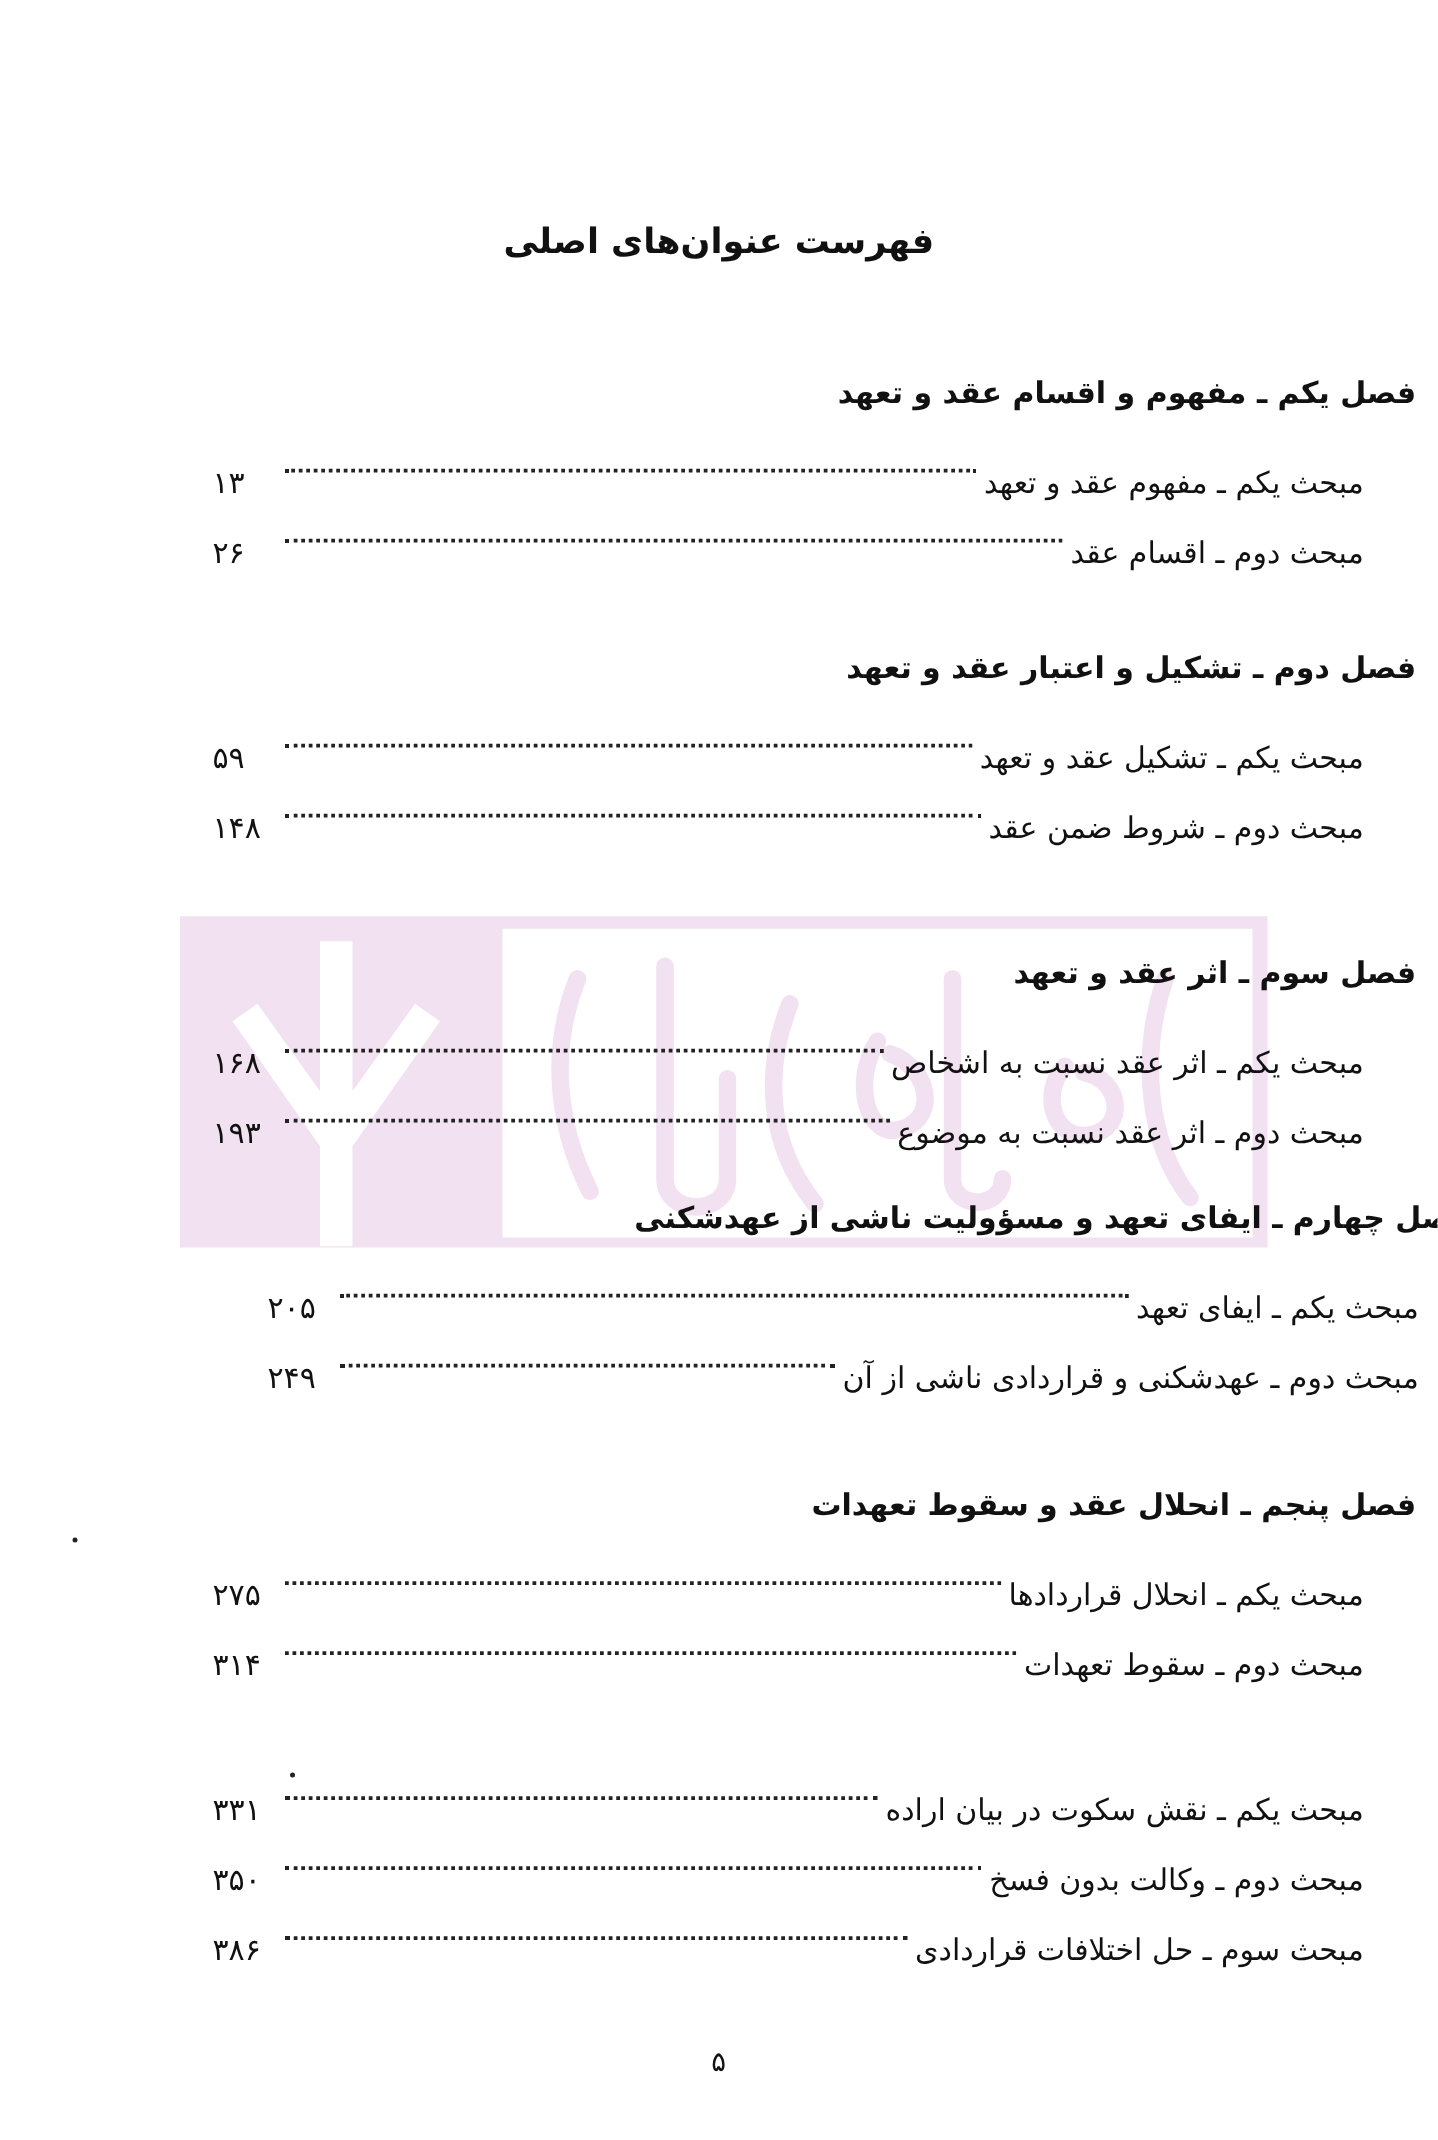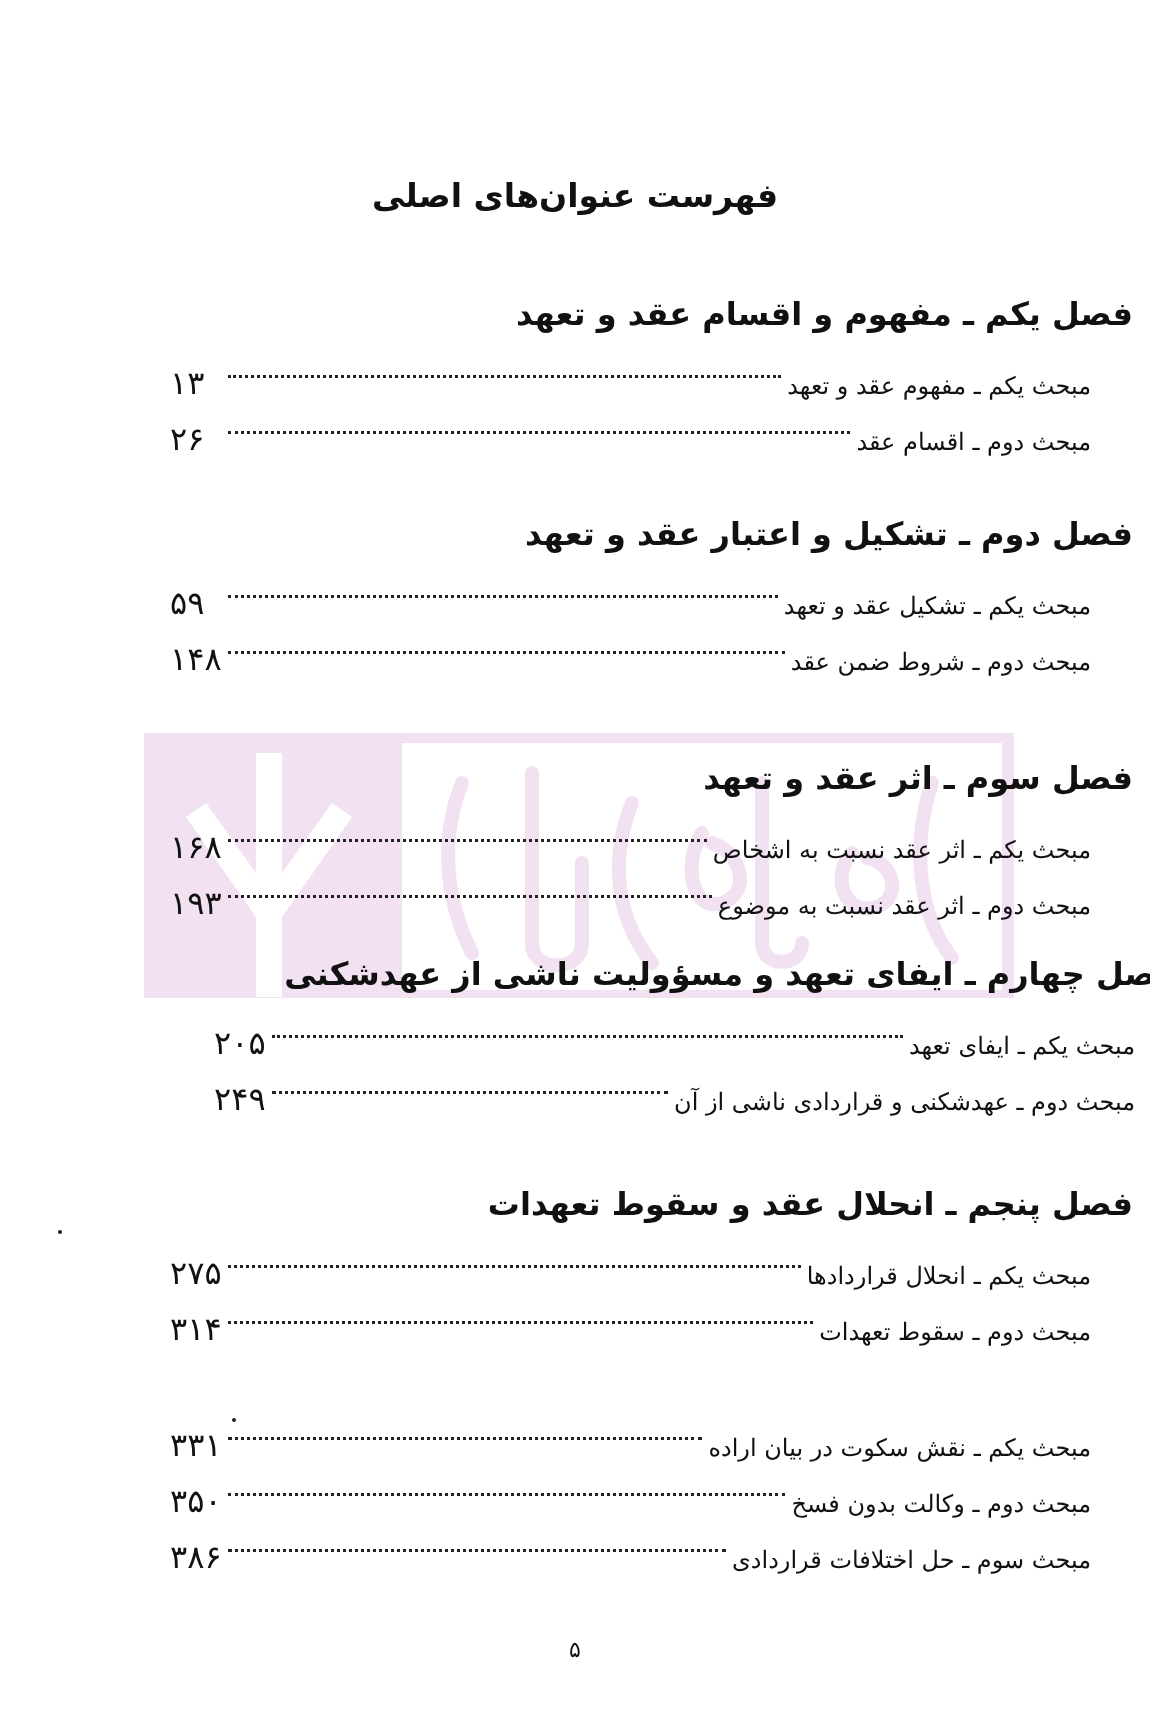--- a/index.html
+++ b/index.html
@@ -44,34 +44,34 @@
     }
     .title {
       position: absolute;
       top: 176px;
       left: 0;
       width: 1150px;
       text-align: center;
       direction: rtl;
       font-family: "DejaVu Sans", "Liberation Sans", sans-serif;
       font-weight: bold;
-      font-size: 33px;
+      font-size: 28px;
       z-index: 2;
     }
     .toc {
       position: absolute;
       left: 170px;
       width: 965px;
       direction: rtl;
       z-index: 2;
     }
     .chapter-heading {
       font-family: "DejaVu Sans", "Liberation Sans", sans-serif;
       font-weight: bold;
-      font-size: 32px;
+      font-size: 24px;
       text-align: right;
       height: 48px;
       line-height: 48px;
       padding-right: 2px;
       white-space: nowrap;
     }
     .entry {
       display: flex;
       flex-direction: row;
       align-items: baseline;
@@ -95,21 +95,21 @@
       content: "";
       position: absolute;
       left: 0; right: 0;
       bottom: 16px;
       border-bottom: 3px dotted #222;
     }
     .entry .page-num {
       flex: 0 0 52px;
       text-align: left;
       direction: ltr;
-      font-size: 32px;
+      font-size: 24px;
     }
     .page-footer {
       position: absolute;
       top: 1637px;
       left: 0;
       width: 1150px;
       text-align: center;
       font-size: 22px;
       z-index: 2;
     }

